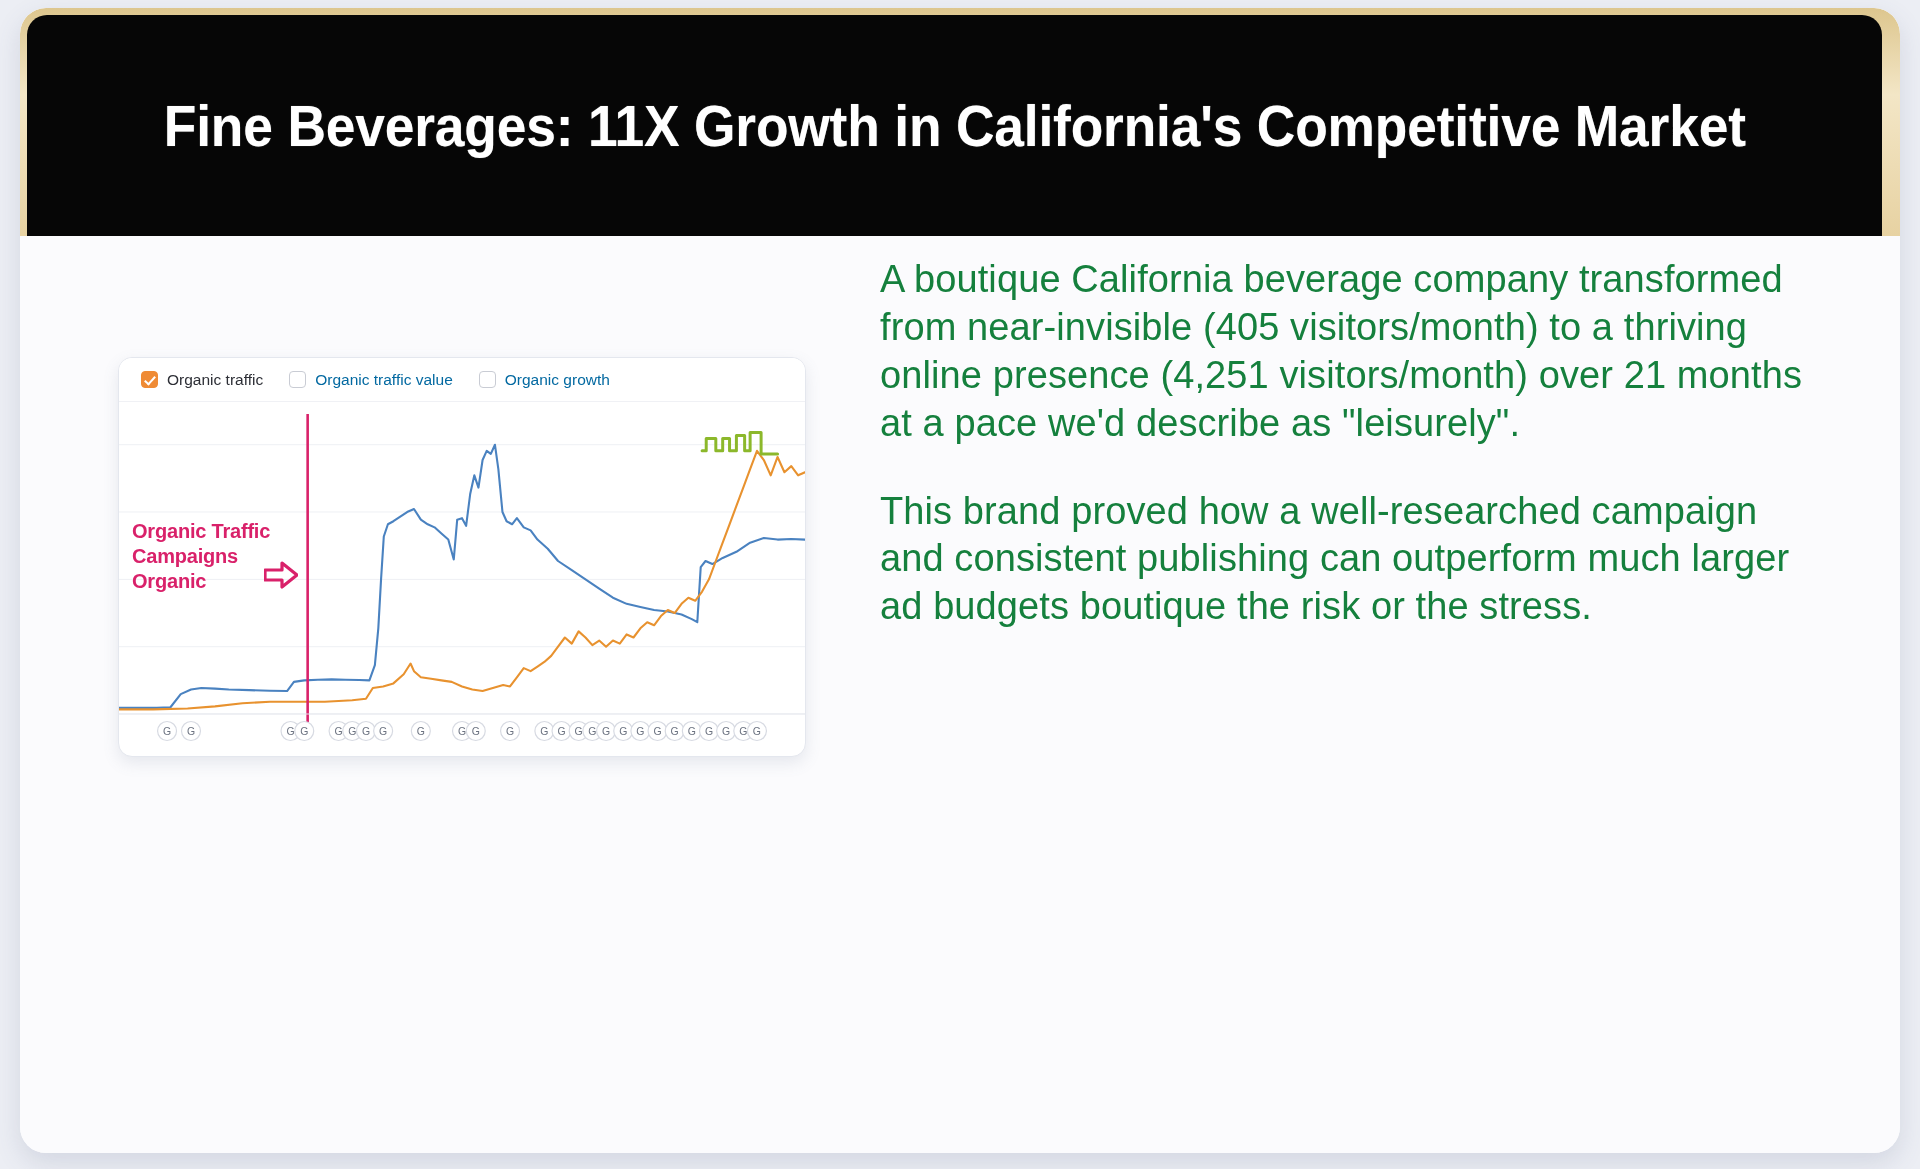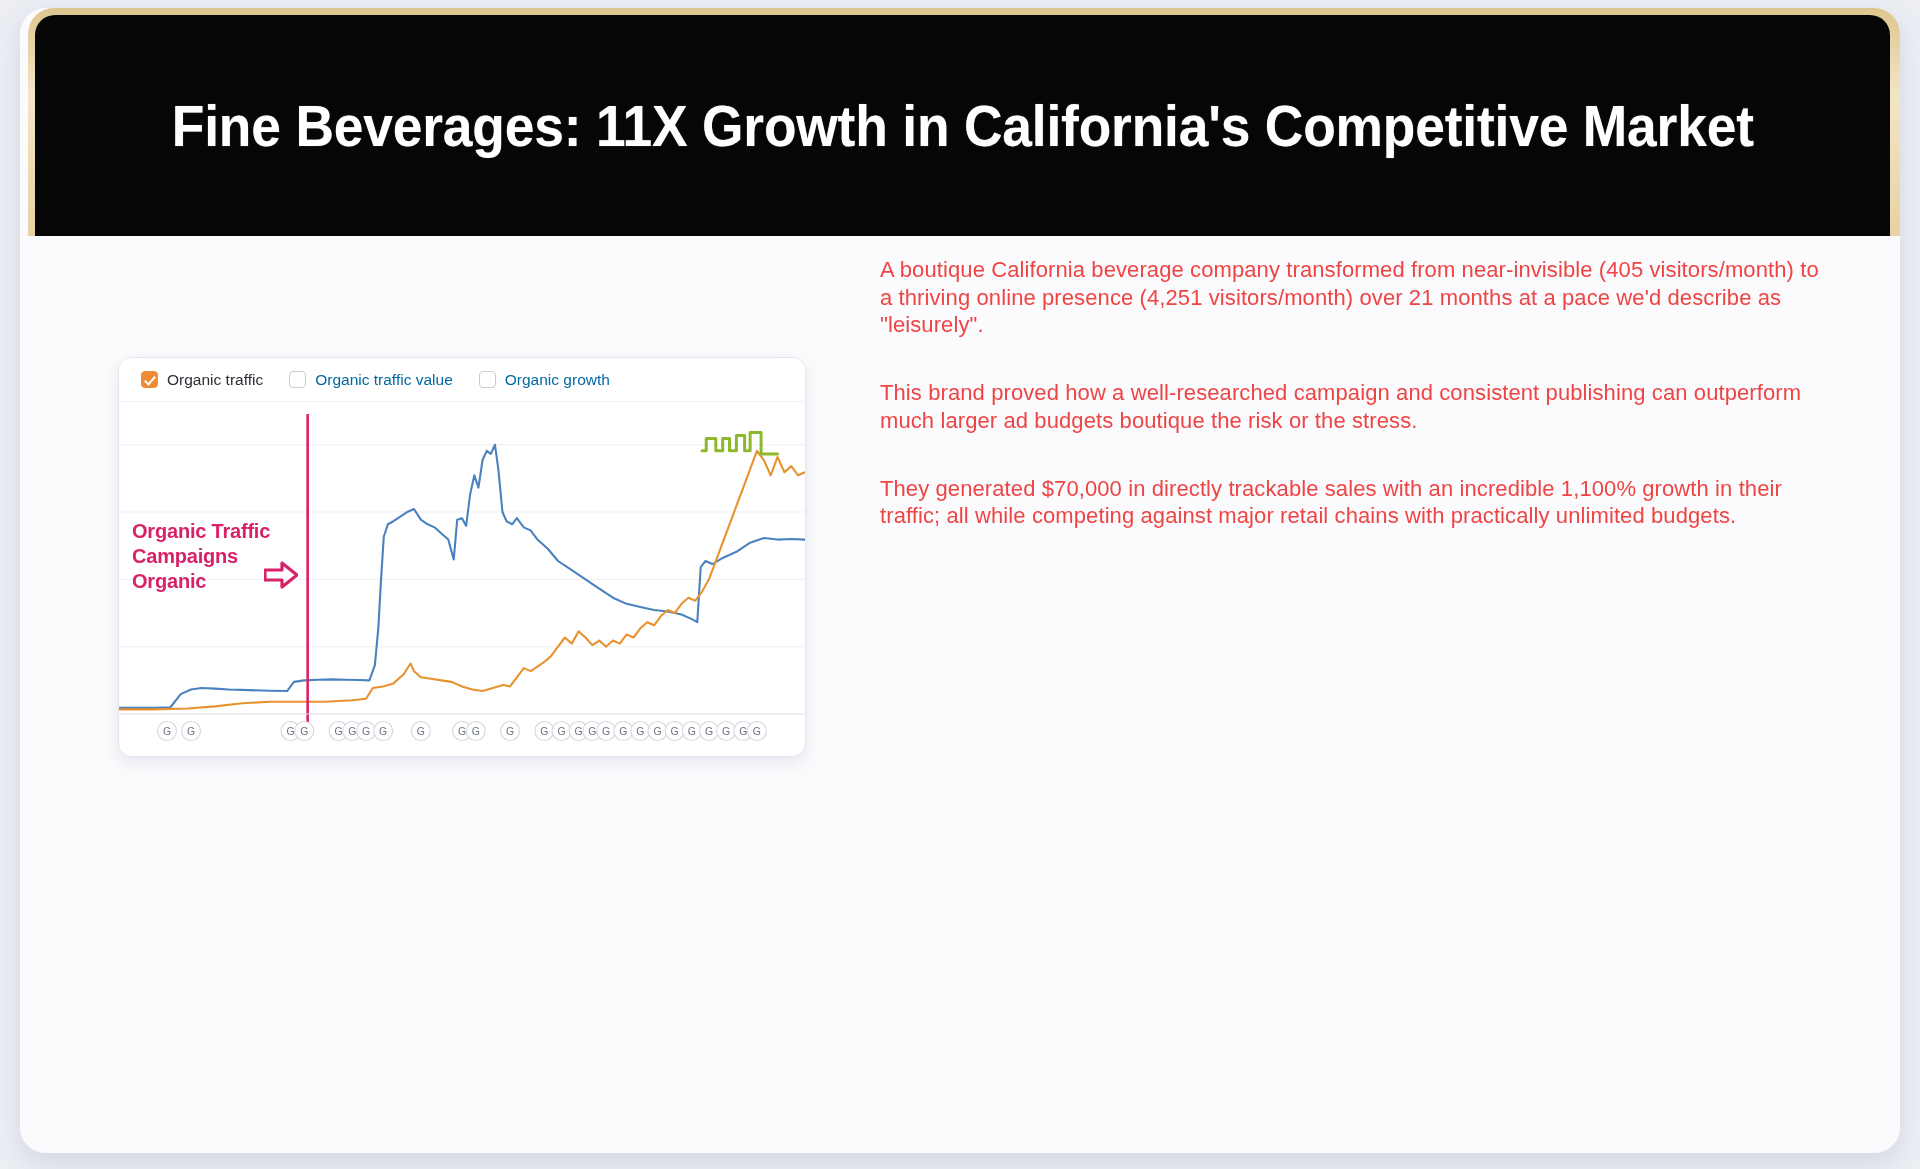--- a/index.html
+++ b/index.html
@@ -28,21 +28,21 @@
     height: 1145px;
     background: #fbfbfd;
     border-radius: 26px;
     box-shadow: 0 10px 26px rgba(80, 92, 130, 0.16);
     overflow: hidden;
   }
 
   
   .header-wrap {
     position: absolute;
-    left: 8px;
+    left: 0px;
     top: 0px;
     width: 1880px;
     height: 228px;
     padding: 7px 18px 0 7px;
     background: linear-gradient(180deg,#ddc68e 0%, #f3e6c6 38%, #e7d2a2 100%);
     border-radius: 26px 26px 0 0;
   }
   .header {
     width: 100%;
     height: 221px;
@@ -167,23 +167,23 @@
   .annotation-arrow {
     position: absolute;
     left: 132px;
     top: 42px;
     width: 34px;
     height: 28px;
   }
 
   
   .para {
-    color: #ef4444;
+    color: #15803d;
     font-family: "Liberation Sans Narrow", "Liberation Sans", sans-serif;
-    font-size: 22px;
+    font-size: 38px;
     line-height: 1.26;
     letter-spacing: 0.1px;
     margin-bottom: 40px;
     max-width: 1000px;
   }
   .para:last-child { margin-bottom: 0; }
 </style>
 </head>
 <body>
 
@@ -291,18 +291,17 @@
           <div class="annotation-text">Organic</div>
           <svg class="annotation-arrow" viewBox="0 0 34 28">
             <path d="M1 9 H18 V2 L33 14 L18 26 V19 H1 Z" fill="none" stroke="#d9216a" stroke-width="3.2" stroke-linejoin="round"></path>
           </svg>
         </div>
       </div>
 
       <div class="right-col">
         <p class="para">A boutique California beverage company transformed from near-invisible (405 visitors/month) to a thriving online presence (4,251 visitors/month) over 21 months at a pace we'd describe as "leisurely".</p>
         <p class="para">This brand proved how a well-researched campaign and consistent publishing can outperform much larger ad budgets boutique the risk or the stress.</p>
-        <p class="para">They generated $70,000 in directly trackable sales with an incredible 1,100% growth in their traffic; all while competing against major retail chains with practically unlimited budgets.</p>
       </div>
 
     </div>
   </div>
 </div>
 
 </body></html>

